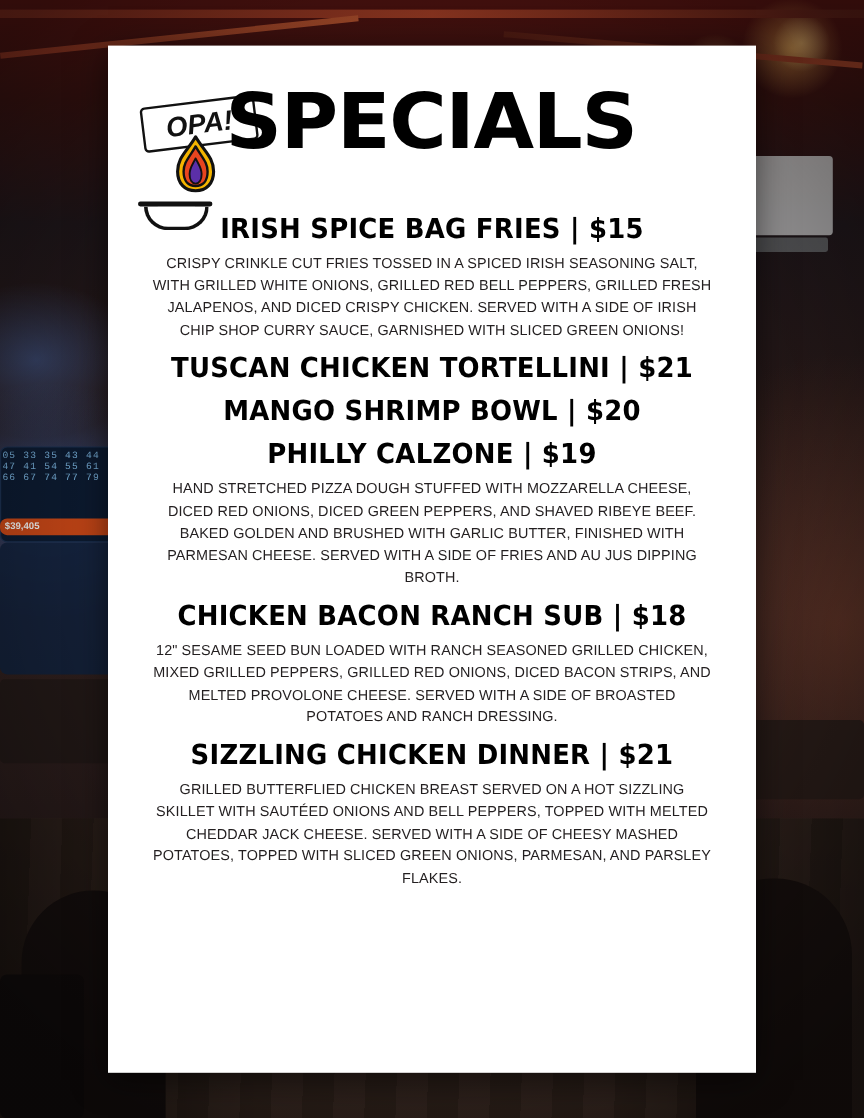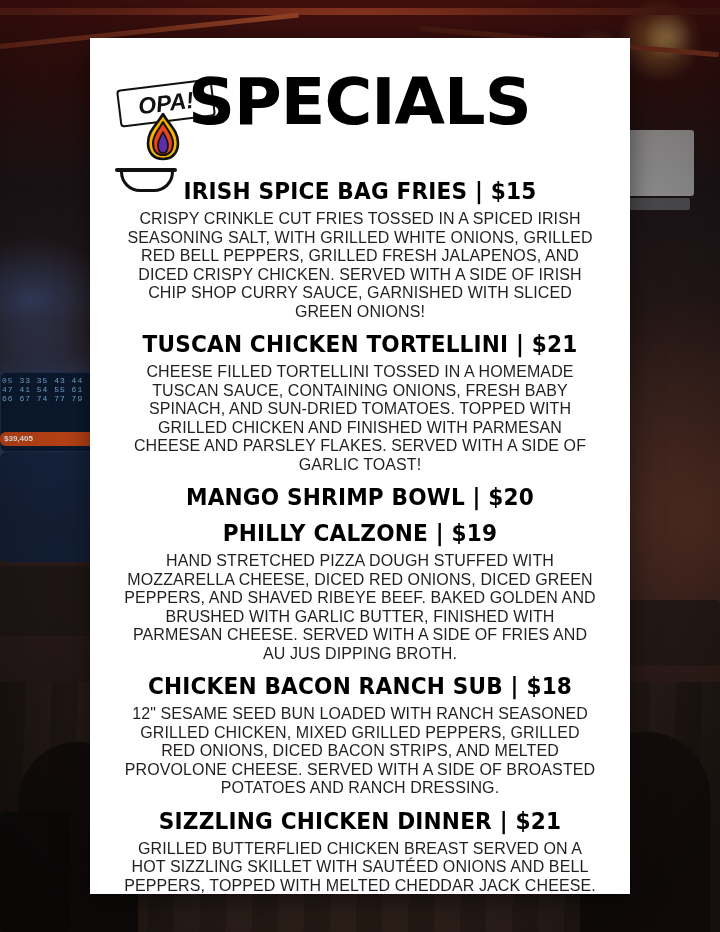--- a/index.html
+++ b/index.html
@@ -167,21 +167,21 @@
     font-weight: bold;
     font-size: 23px;
     letter-spacing: 0.2px;
     color: #000;
     margin: 10px 0 6px 0;
     transform: scaleX(0.94);
   }
   .item-desc {
     text-align: center;
     font-family: "Liberation Sans", sans-serif;
-    font-size: 16px;
+    font-size: 12px;
     line-height: 18.5px;
     color: #231f20;
     margin: 0 4px 4px 4px;
     text-transform: uppercase;
     letter-spacing: 0.1px;
   }
 </style>
 </head>
 <body>
 
@@ -232,21 +232,20 @@
 
   <div class="items">
 
     <div class="item">
       <div class="item-title">IRISH SPICE BAG FRIES | $15</div>
       <div class="item-desc">CRISPY CRINKLE CUT FRIES TOSSED IN A SPICED IRISH SEASONING SALT, WITH GRILLED WHITE ONIONS, GRILLED RED BELL PEPPERS, GRILLED FRESH JALAPENOS, AND DICED CRISPY CHICKEN. SERVED WITH A SIDE OF IRISH CHIP SHOP CURRY SAUCE, GARNISHED WITH SLICED GREEN ONIONS!</div>
     </div>
 
     <div class="item">
       <div class="item-title">TUSCAN CHICKEN TORTELLINI | $21</div>
-      <div class="item-desc">CHEESE FILLED TORTELLINI TOSSED IN A HOMEMADE TUSCAN SAUCE, CONTAINING ONIONS, FRESH BABY SPINACH, AND SUN-DRIED TOMATOES. TOPPED WITH GRILLED CHICKEN AND FINISHED WITH PARMESAN CHEESE AND PARSLEY FLAKES. SERVED WITH A SIDE OF GARLIC TOAST!</div>
     </div>
 
     <div class="item">
       <div class="item-title">MANGO SHRIMP BOWL | $20</div>
     </div>
 
     <div class="item">
       <div class="item-title">PHILLY CALZONE | $19</div>
       <div class="item-desc">HAND STRETCHED PIZZA DOUGH STUFFED WITH MOZZARELLA CHEESE, DICED RED ONIONS, DICED GREEN PEPPERS, AND SHAVED RIBEYE BEEF. BAKED GOLDEN AND BRUSHED WITH GARLIC BUTTER, FINISHED WITH PARMESAN CHEESE. SERVED WITH A SIDE OF FRIES AND AU JUS DIPPING BROTH.</div>
     </div>

